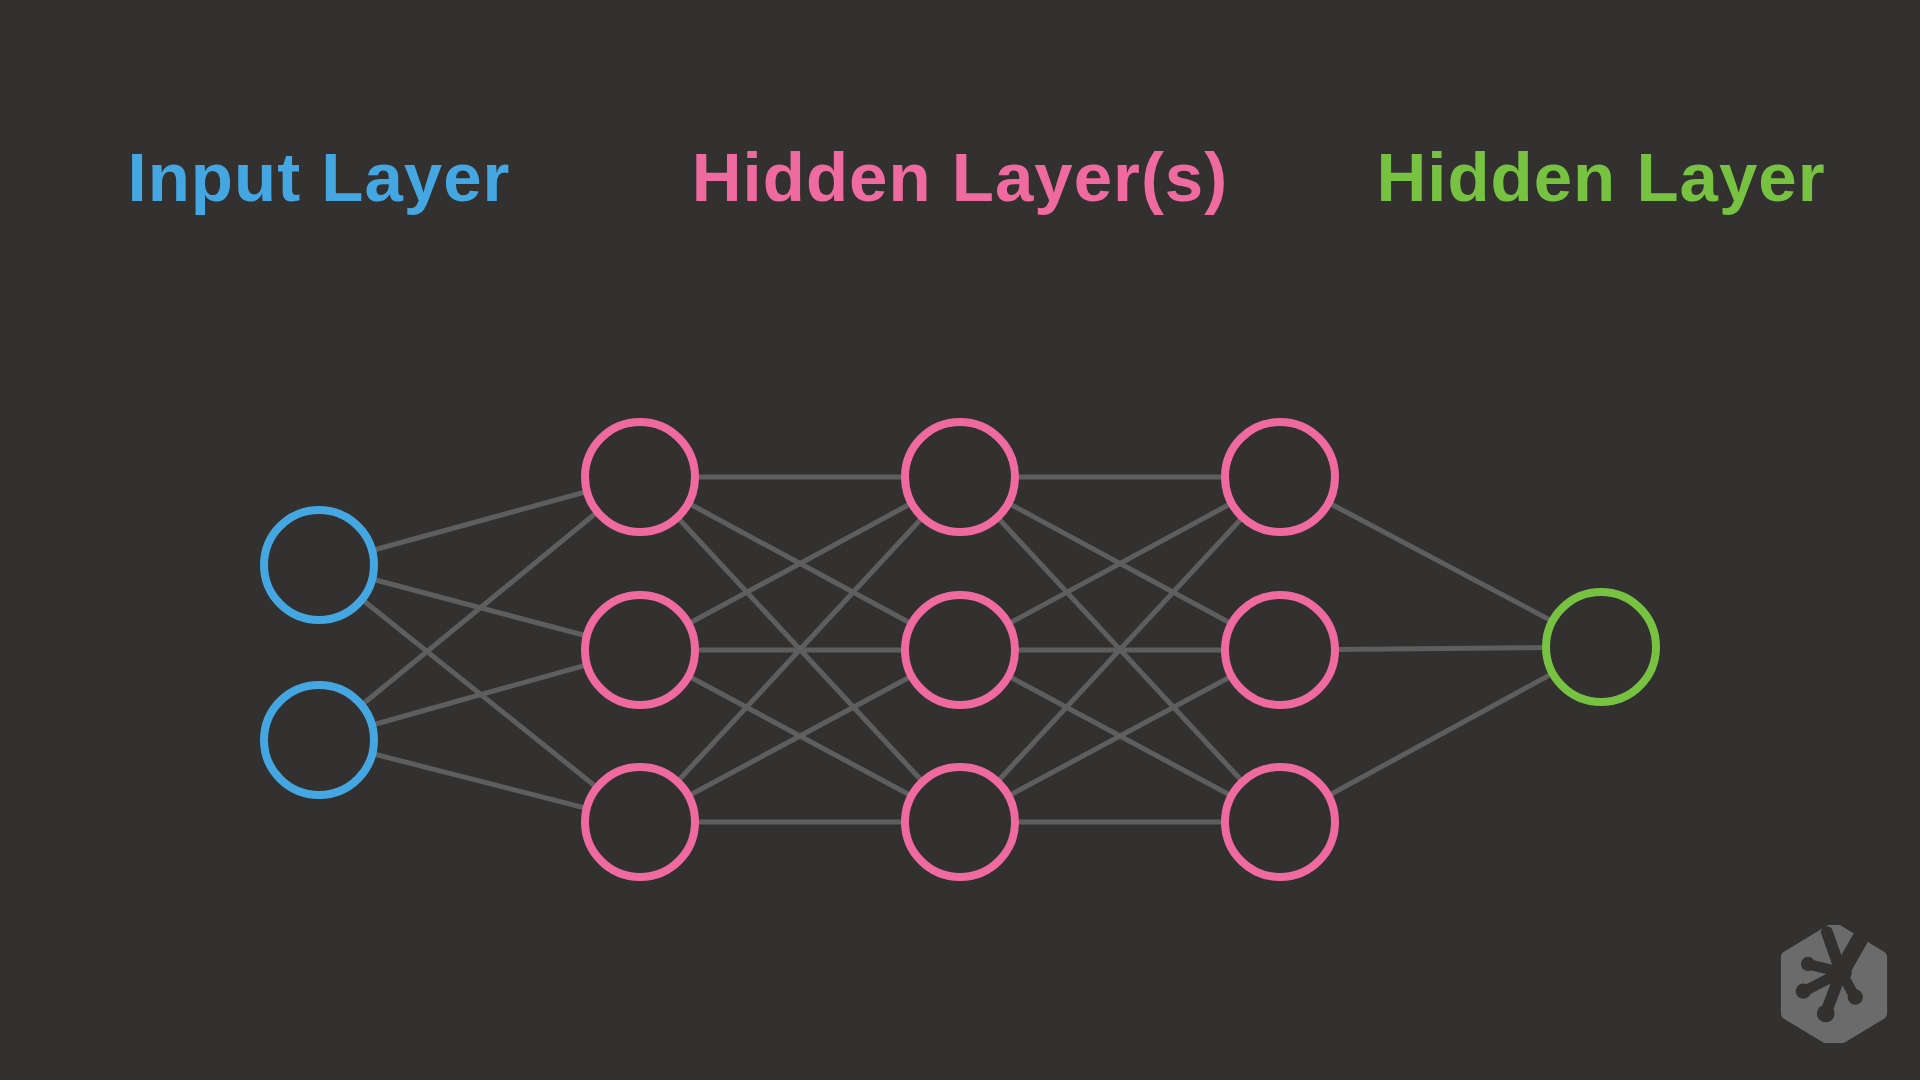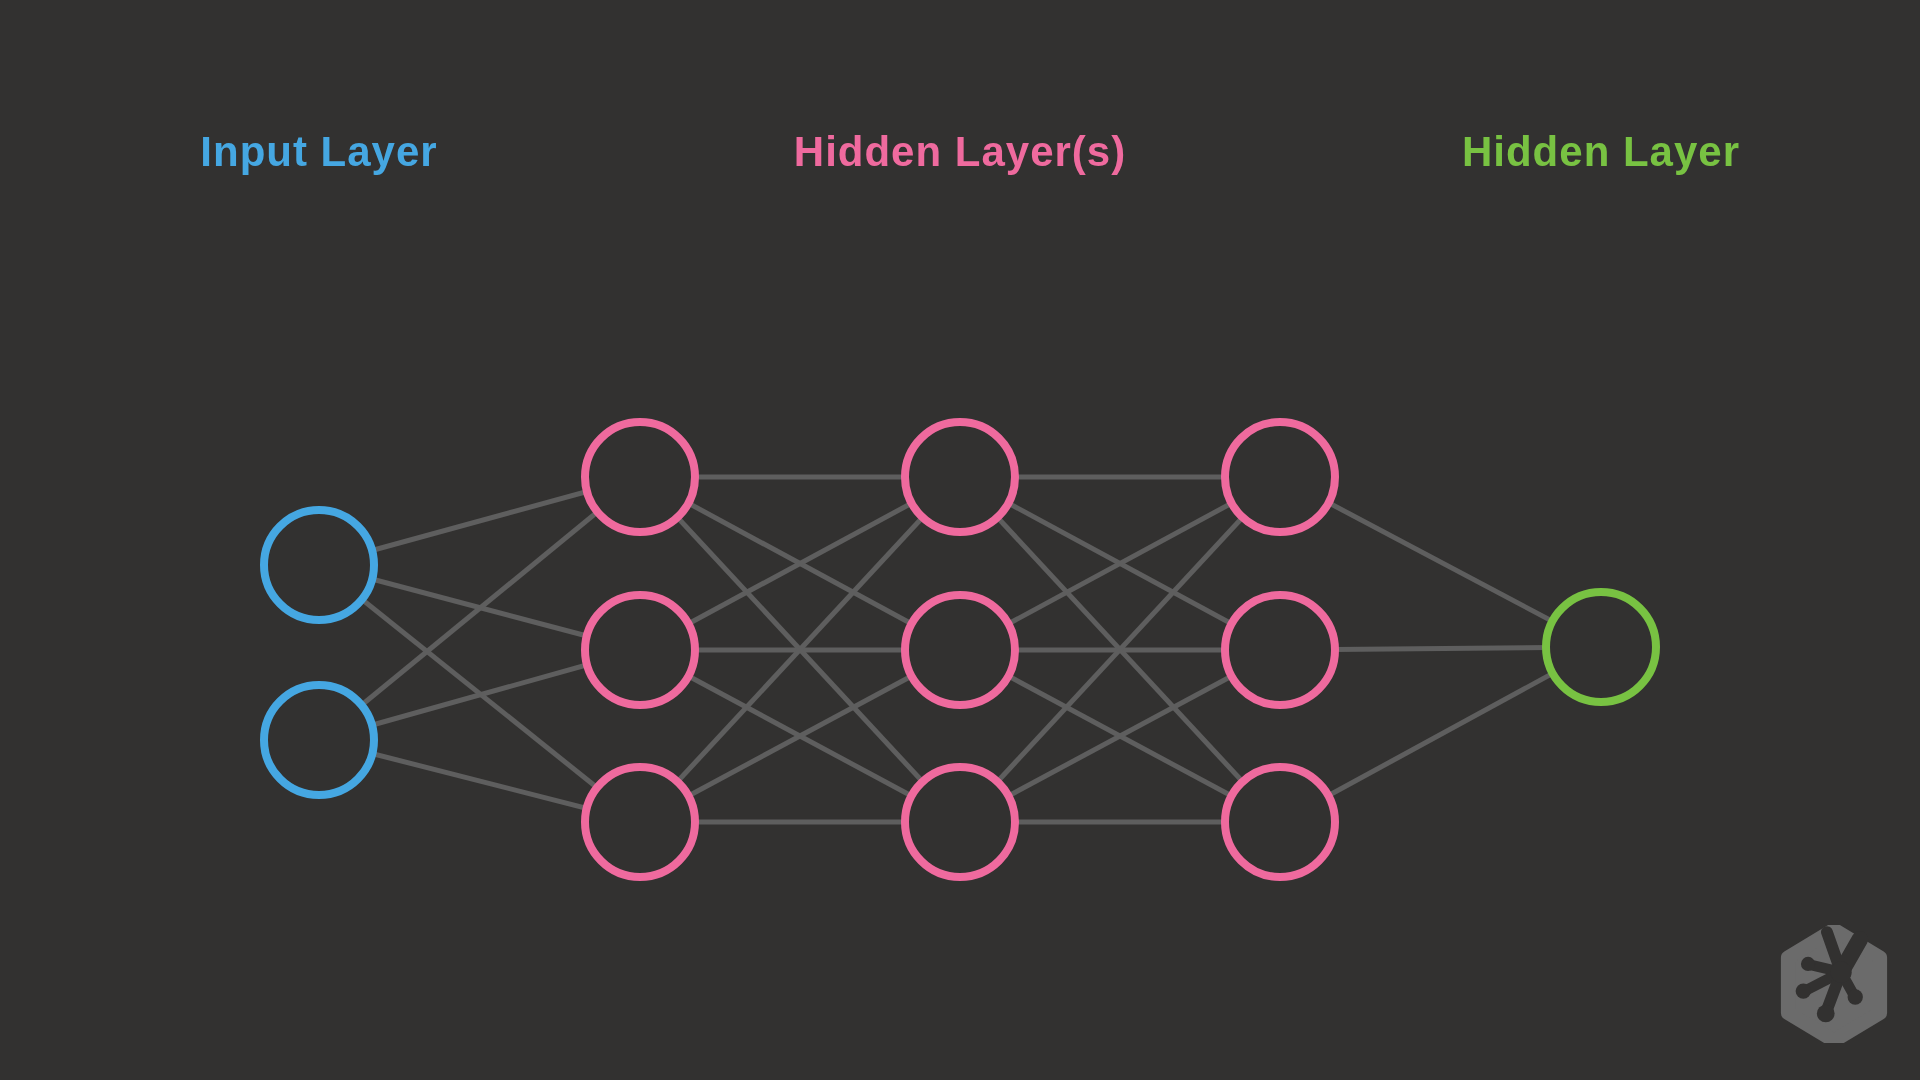--- a/index.html
+++ b/index.html
@@ -6,23 +6,23 @@
   .stage {
     position: relative;
     width: 1920px;
     height: 1080px;
     overflow: hidden;
     background: var(--bg, #323130);
     font-family: "Liberation Sans", sans-serif;
   }
   .layer-label {
     position: absolute;
-    top: 128px;
+    top: 138px;
     transform: translateX(-50%);
-    font-size: 42px;
+    font-size: 69px;
     font-weight: 700;
     letter-spacing: 1px;
     white-space: nowrap;
     user-select: none;
   }
   #network {
     position: absolute;
     left: 0; top: 0;
   }
   #logo {

